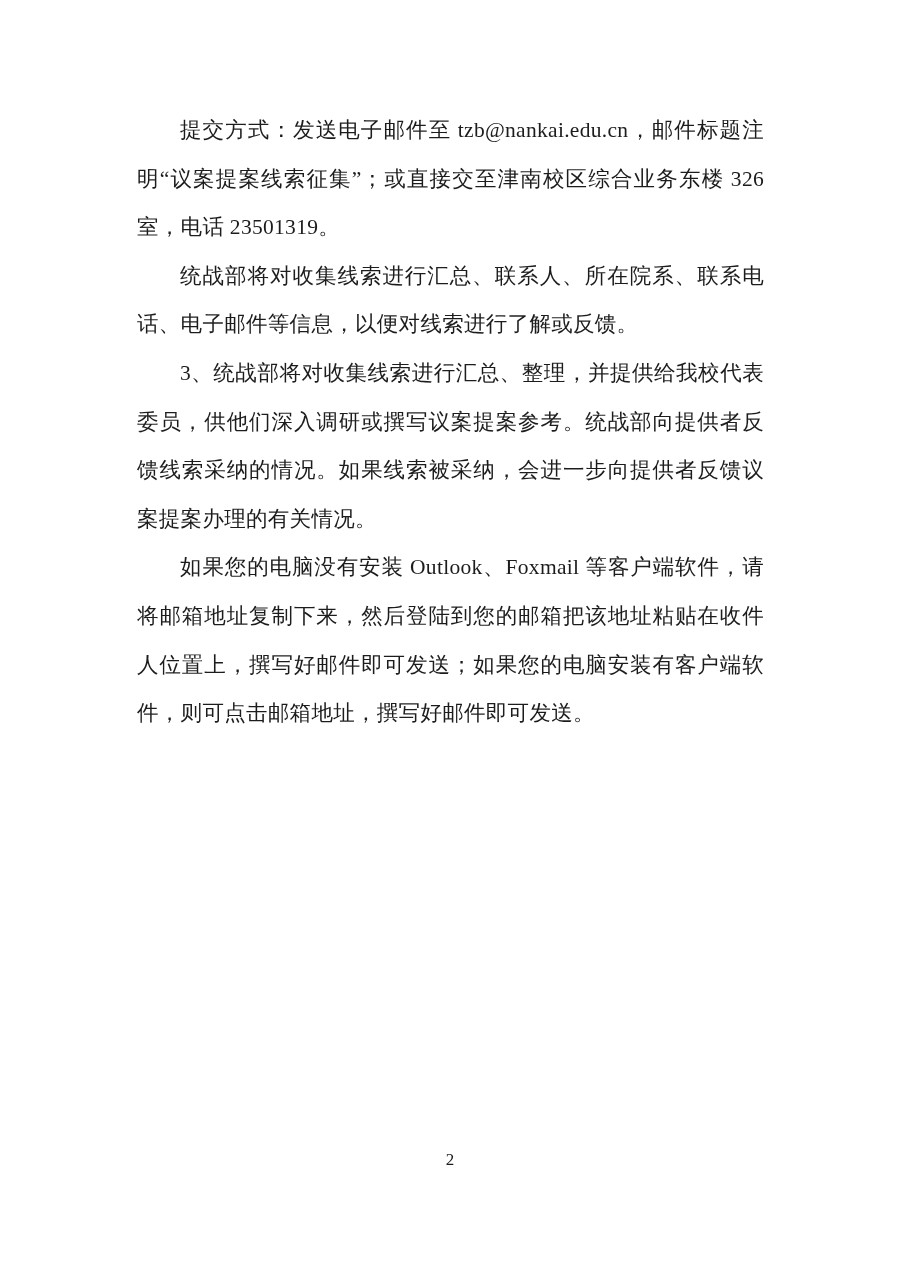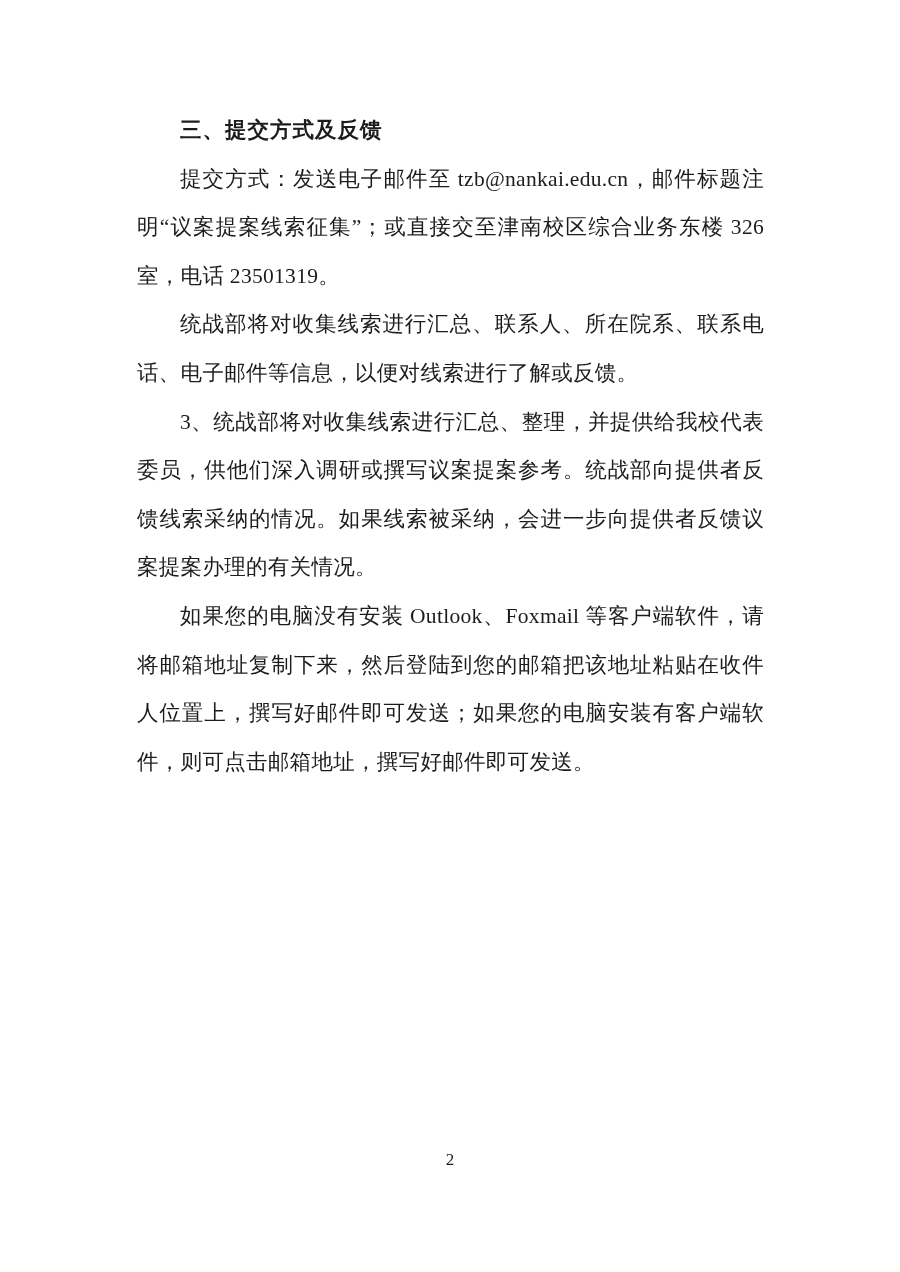--- a/index.html
+++ b/index.html
@@ -50,20 +50,19 @@
     font-size: 17px;
     line-height: 24px;
     font-family: "Liberation Serif", "DejaVu Serif", serif;
     color: #1c1c1c;
   }
 </style>
 </head>
 <body>
 
 <div class="page-content" id="doc-body">
-    <p class="heading">三、提交方式及反馈</p>
     <p class="para">提交方式：发送电子邮件至 tzb@nankai.edu.cn，邮件标题注明“议案提案线索征集”；或直接交至津南校区综合业务东楼 326 室，电话 23501319。</p>
     <p class="para">统战部将对收集线索进行汇总、联系人、所在院系、联系电话、电子邮件等信息，以便对线索进行了解或反馈。</p>
     <p class="para">3、统战部将对收集线索进行汇总、整理，并提供给我校代表委员，供他们深入调研或撰写议案提案参考。统战部向提供者反馈线索采纳的情况。如果线索被采纳，会进一步向提供者反馈议案提案办理的有关情况。</p>
     <p class="para">如果您的电脑没有安装 Outlook、Foxmail 等客户端软件，请将邮箱地址复制下来，然后登陆到您的邮箱把该地址粘贴在收件人位置上，撰写好邮件即可发送；如果您的电脑安装有客户端软件，则可点击邮箱地址，撰写好邮件即可发送。</p>
   </div>
 
 <div class="page-footer">2</div>
 
 </body></html>

